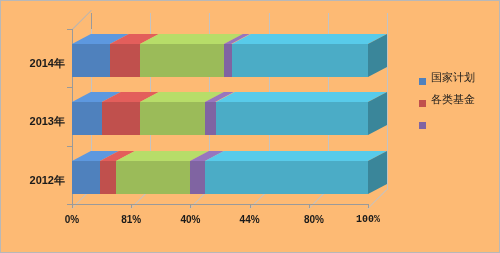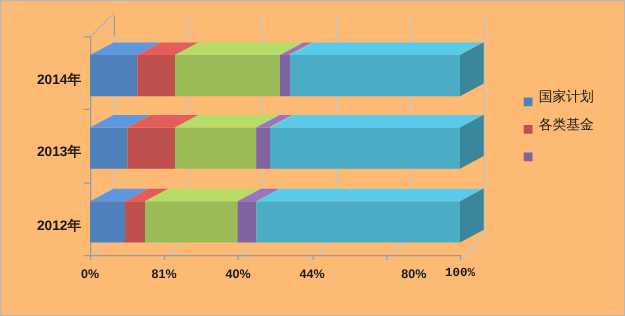--- a/index.html
+++ b/index.html
@@ -298,21 +298,21 @@
         <div class="cat-label" style="top: 55px; left: 2px; width: 62px;">2014年</div>
         <div class="cat-label" style="top: 113px; left: 2px; width: 62px;">2013年</div>
         <div class="cat-label" style="top: 172px; left: 2px; width: 62px;">2012年</div>
       </div>
 
     <div id="val-labels-layer">
         <div class="val-label" style="left: 71px;">0%</div>
         <div class="val-label" style="left: 130.2px;">81%</div>
         <div class="val-label" style="left: 189.4px;">40%</div>
         <div class="val-label" style="left: 248.6px;">44%</div>
-        <div class="val-label" style="left: 310px; padding-left: 40px;">80%</div>
+        <div class="val-label" style="left: 293px; padding-left: 40px;">80%</div>
         <div class="val-label" style="left: 367px; font-family: Liberation Mono, monospace;">100%</div>
       </div>
 
   </div>
 
   <div id="legend">
       <div class="legend-item">
         <span class="legend-swatch" style="background: rgb(79, 129, 189);"></span>
         <span class="legend-text">国家计划</span>
       </div>

